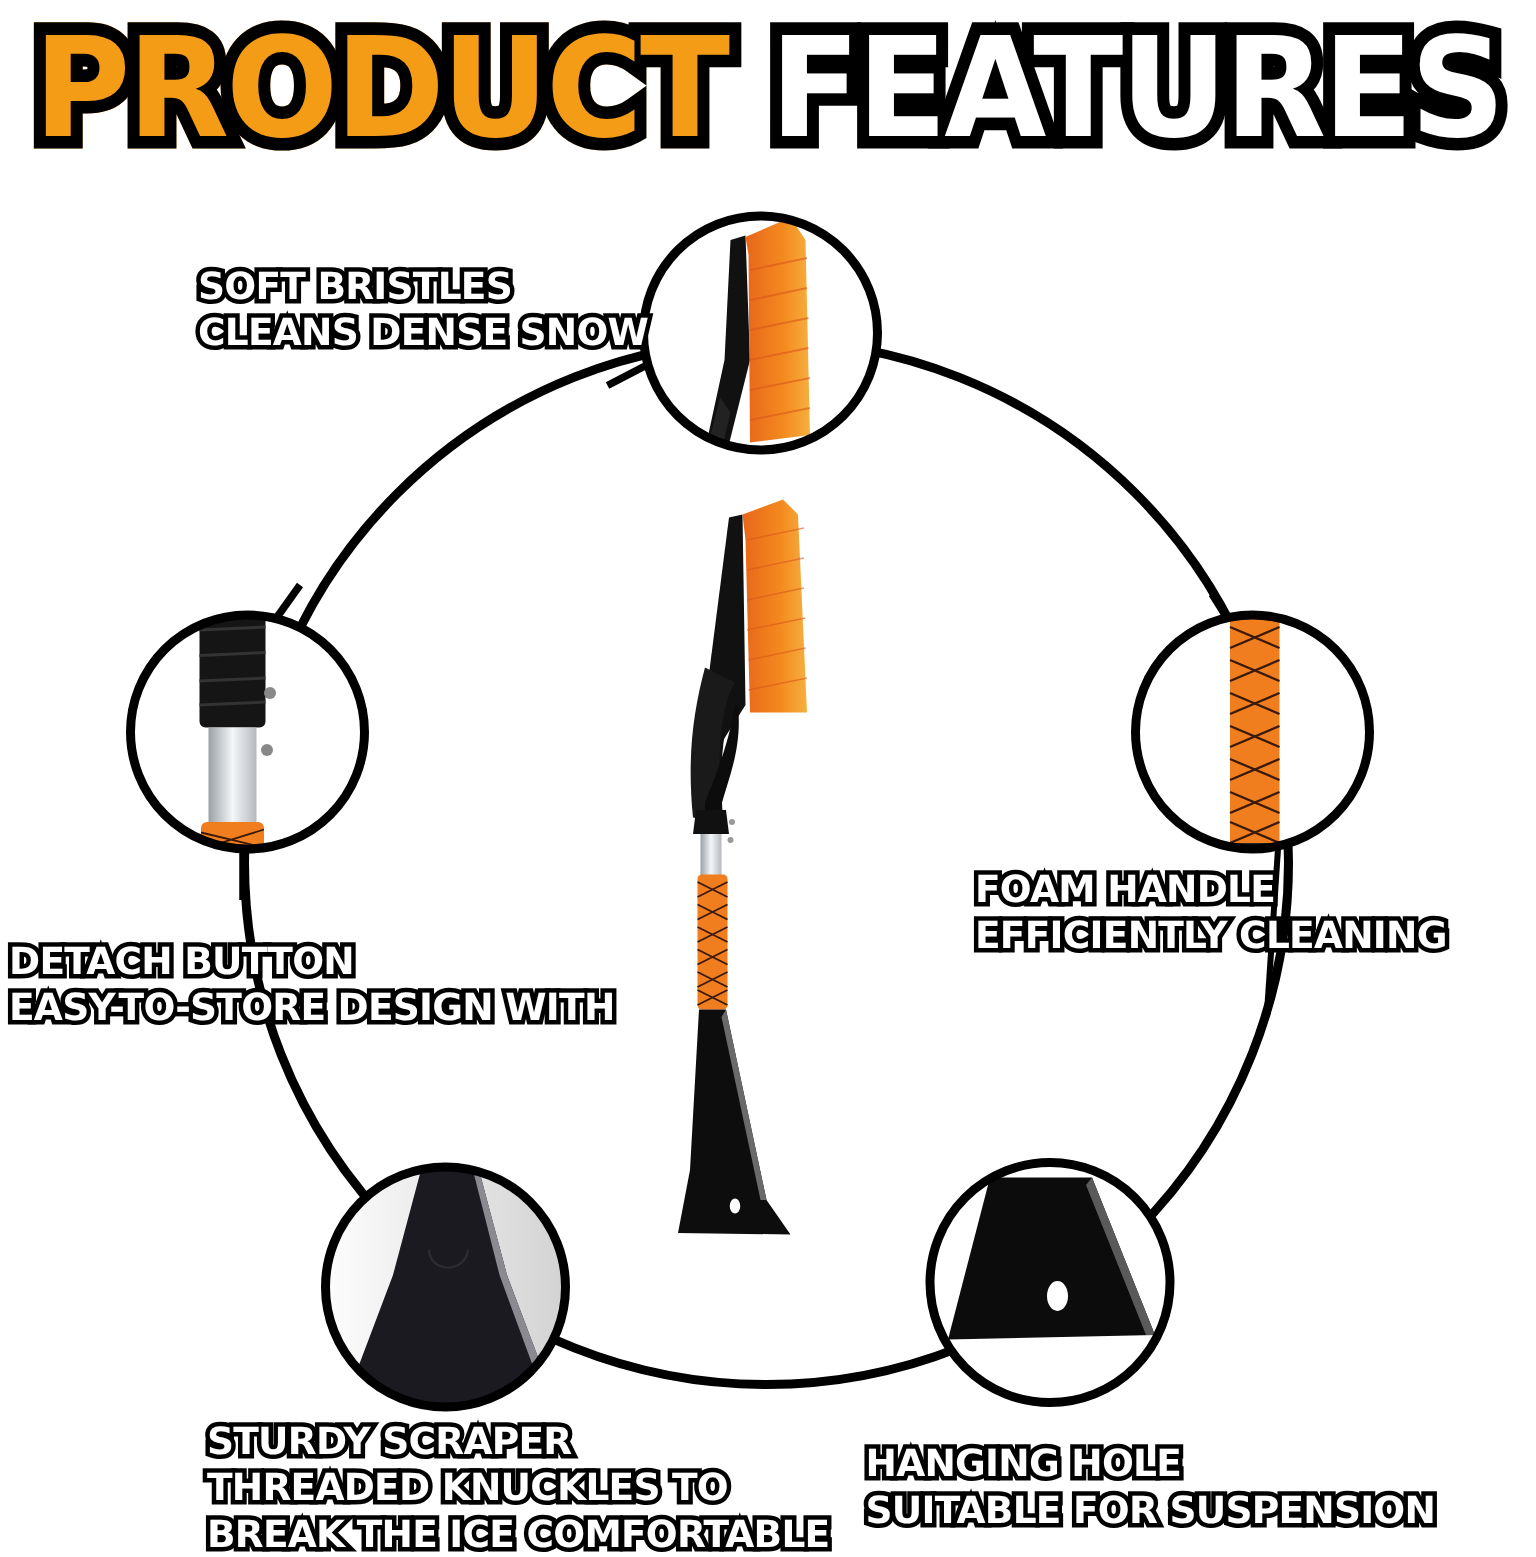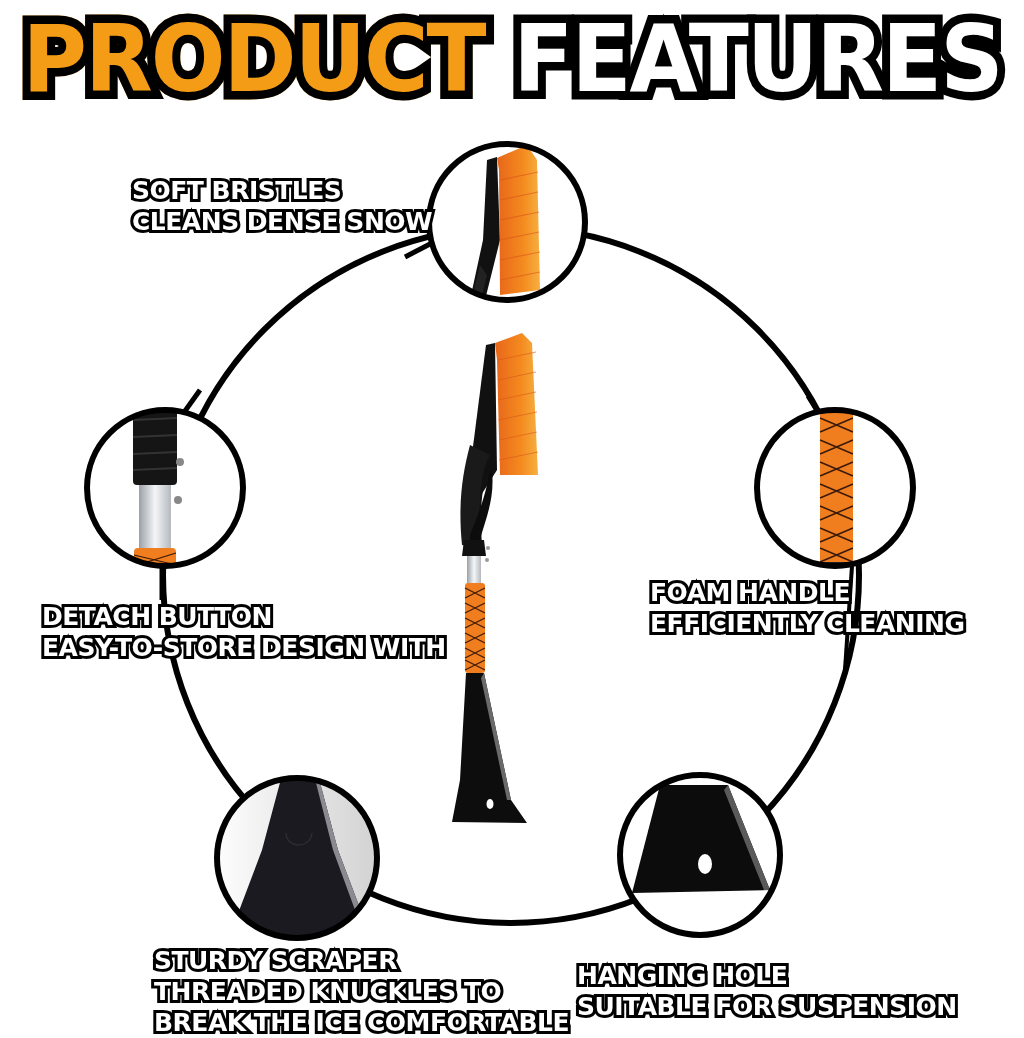--- a/index.html
+++ b/index.html
@@ -173,31 +173,31 @@
     <ellipse cx="705" cy="864" rx="7" ry="10" fill="#fff"></ellipse>
   </g>
   <circle cx="700" cy="855" r="80" fill="none" stroke="#000" stroke-width="6"></circle>
 </svg>
 
 <div class="label" style="left:132px; top:175px;">
   <div>SOFT BRISTLES</div>
   <div>CLEANS DENSE SNOW</div>
 </div>
 
-<div class="label" style="left:6px; top:601px;margin-left:36px;">
+<div class="label" style="left:6px; top:625px;">
   <div>DETACH BUTTON</div>
   <div>EASY-TO-STORE DESIGN WITH</div>
 </div>
 
 <div class="label" style="left:650px; top:577px;">
   <div>FOAM HANDLE</div>
   <div>EFFICIENTLY CLEANING</div>
 </div>
 
-<div class="label" style="left:154px; top:945px;">
+<div class="label" style="left:138px; top:945px;">
   <div>STURDY SCRAPER</div>
   <div>THREADED KNUCKLES TO</div>
   <div>BREAK THE ICE COMFORTABLE</div>
 </div>
 
 <div class="label" style="left:577px; top:960px;">
   <div>HANGING HOLE</div>
   <div>SUITABLE FOR SUSPENSION</div>
 </div>
 

